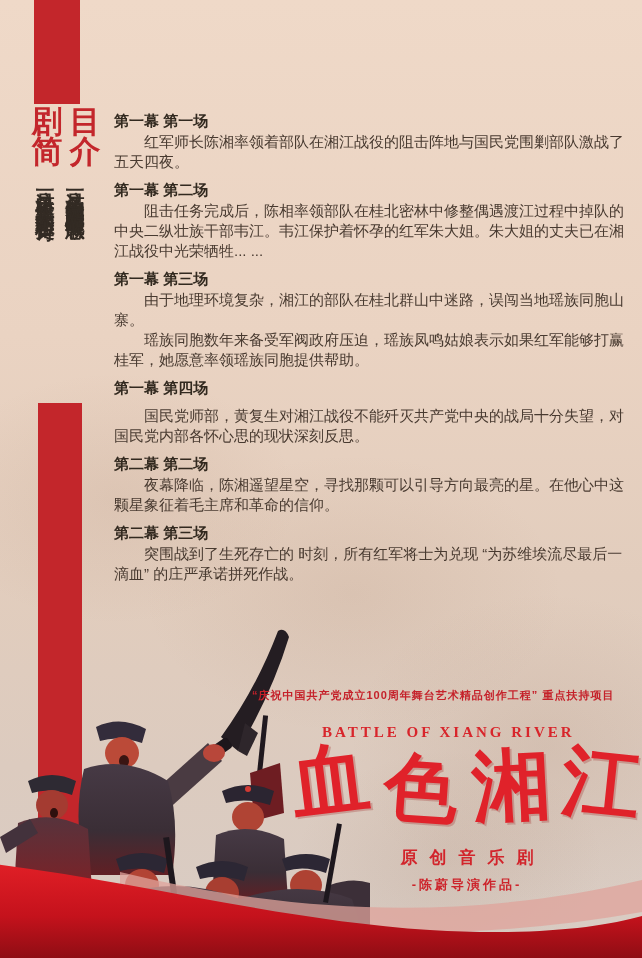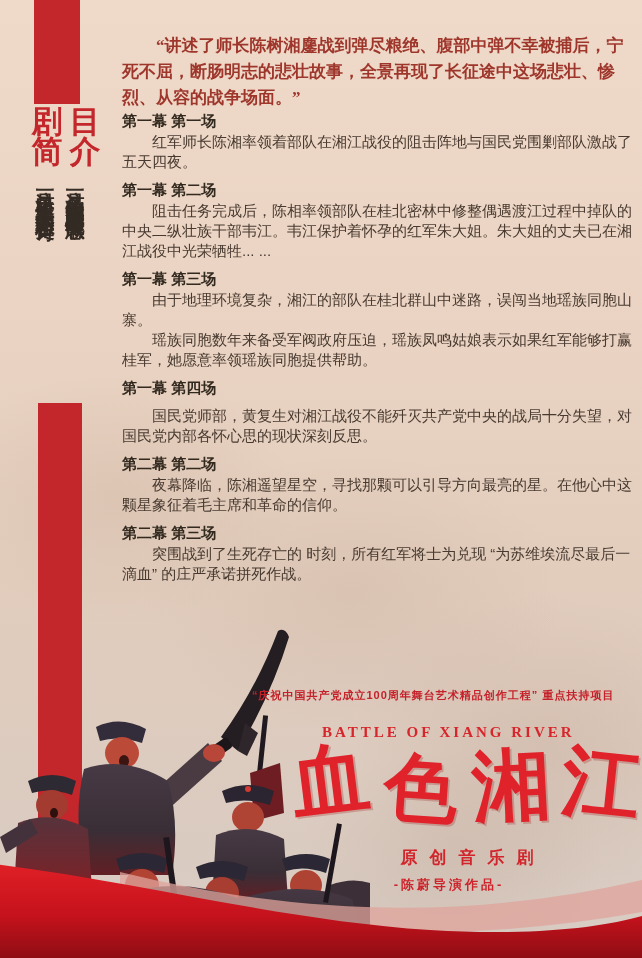--- a/index.html
+++ b/index.html
@@ -26,21 +26,21 @@
     position:absolute;left:30px;top:176px;height:232px;
     writing-mode:vertical-rl;text-orientation:upright;
     color:#332b24;font-weight:bold;font-size:19px;letter-spacing:2px;line-height:30px;
   }
   
   .quote{
     position:absolute;left:122px;top:33px;width:508px;
     color:#9e362c;font-weight:bold;font-size:17px;line-height:26px;
     text-indent:2em;font-family:"Liberation Serif","DejaVu Serif",serif;
   }
-  .scenes{position:absolute;left:122px;top:112px;width:510px;}
+  .scenes{position:absolute;left:114px;top:112px;width:510px;}
   .scene{margin-bottom:9px;}
   .scene h3{
     margin:0 0 2px 0;font-size:15px;line-height:18px;color:#32291f;font-weight:bold;
   }
   .scene p{
     margin:0;font-size:15px;line-height:20px;color:#483a30;text-indent:2em;
   }
   
   .honor{
     position:absolute;left:252px;top:688px;width:378px;text-align:left;
@@ -61,21 +61,21 @@
   .title-cn span{display:inline-block;}
   .tc0{transform:rotate(-7deg) translateY(-5px);}
   .tc1{transform:rotate(4deg) translateY(3px) scale(0.95);}
   .tc2{transform:rotate(-3deg);}
   .tc3{transform:rotate(6deg) translateY(-2px);}
   .subtitle{
     position:absolute;left:322px;top:846px;width:290px;text-align:center;
     color:#d2242b;font-weight:bold;font-size:17px;letter-spacing:12px;text-indent:12px;
   }
   .director{
-    position:absolute;left:304px;top:876px;width:290px;text-align:center;
+    position:absolute;left:322px;top:876px;width:290px;text-align:center;
     color:#cd242b;font-weight:bold;font-size:13px;letter-spacing:3px;
   }
   .soldiers{position:absolute;left:0;bottom:0;}
   .wave{position:absolute;left:0;bottom:0;}
 </style>
 </head>
 <body>
 
 <div class="page">
 
@@ -87,21 +87,20 @@
     <span>目</span>
     <span>简</span>
     <span>介</span>
   </div>
 
   <div class="side-vertical">
     <div>这是一曲钩沉在湘江水畔的慷慨悲歌。</div>
     <div>这是一段尘封了八十六年的悲壮史诗！</div>
   </div>
 
-  <div class="quote">“讲述了师长陈树湘鏖战到弹尽粮绝、腹部中弹不幸被捕后，宁死不屈，断肠明志的悲壮故事，全景再现了长征途中这场悲壮、惨烈、从容的战争场面。”</div>
 
   <div class="scenes">
     <div class="scene">
       <h3>第一幕 第一场</h3>
       <p>红军师长陈湘率领着部队在湘江战役的阻击阵地与国民党围剿部队激战了五天四夜。</p>
     </div>
     <div class="scene">
       <h3>第一幕 第二场</h3>
       <p>阻击任务完成后，陈相率领部队在桂北密林中修整偶遇渡江过程中掉队的中央二纵壮族干部韦江。韦江保护着怀孕的红军朱大姐。朱大姐的丈夫已在湘江战役中光荣牺牲... ...</p>
     </div>

